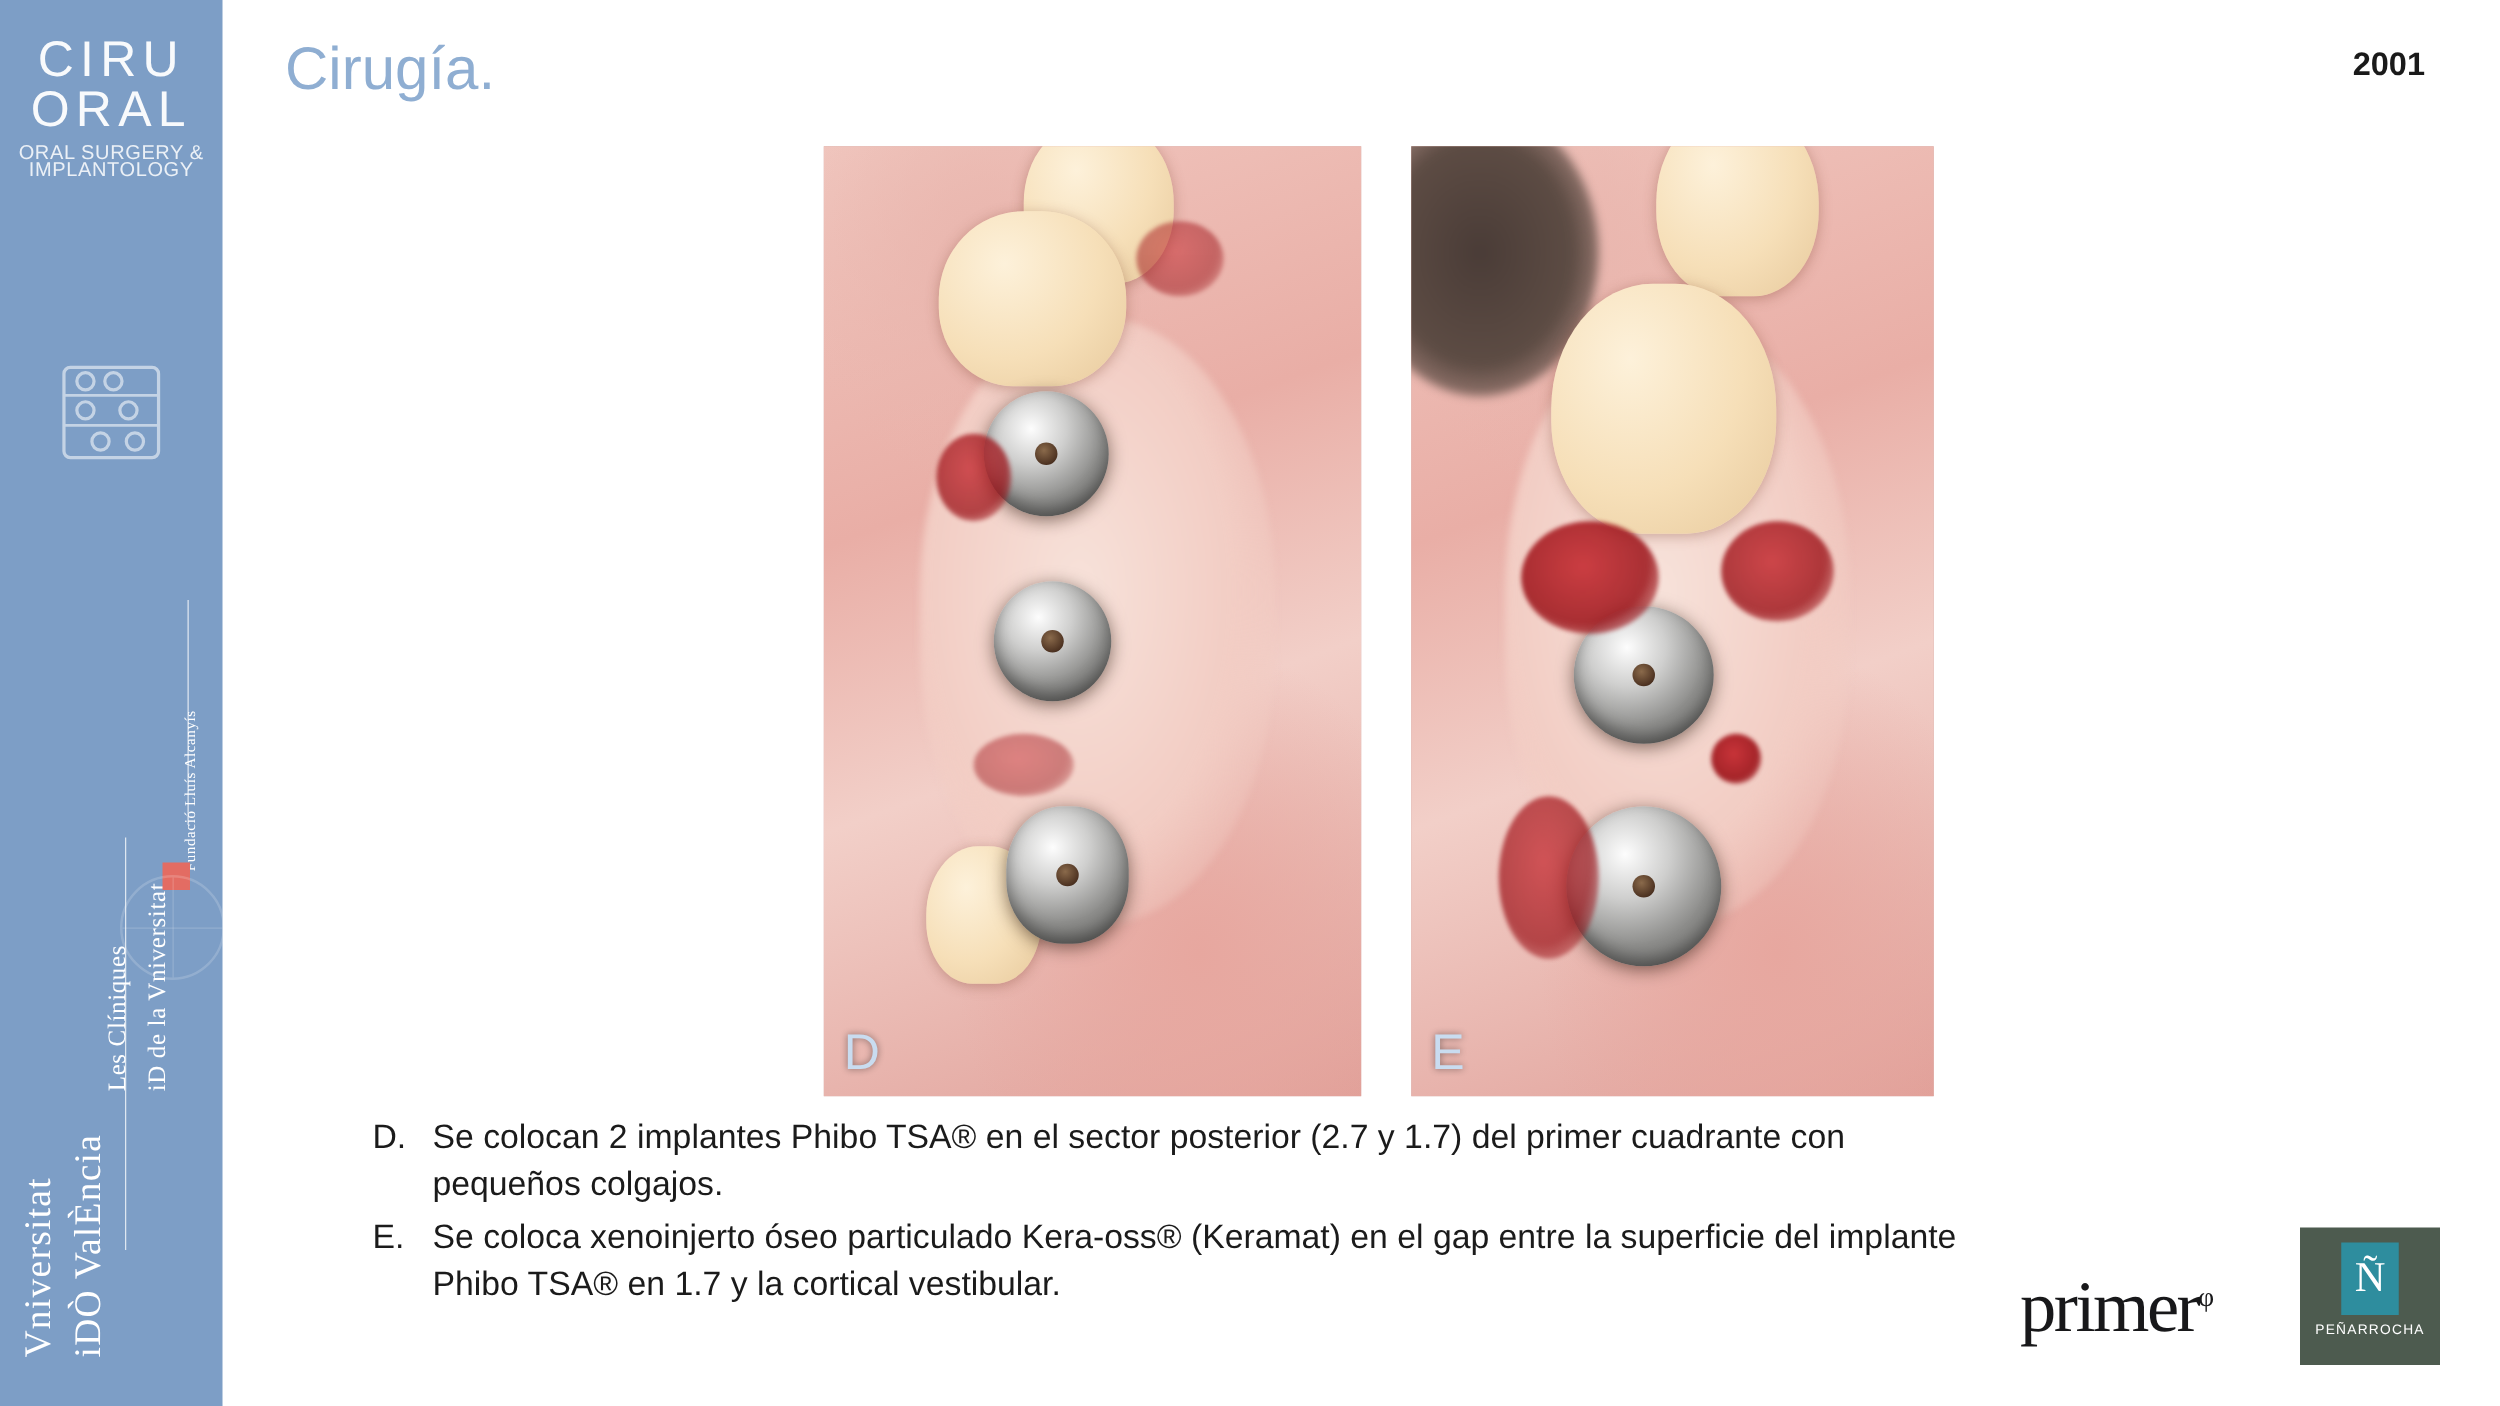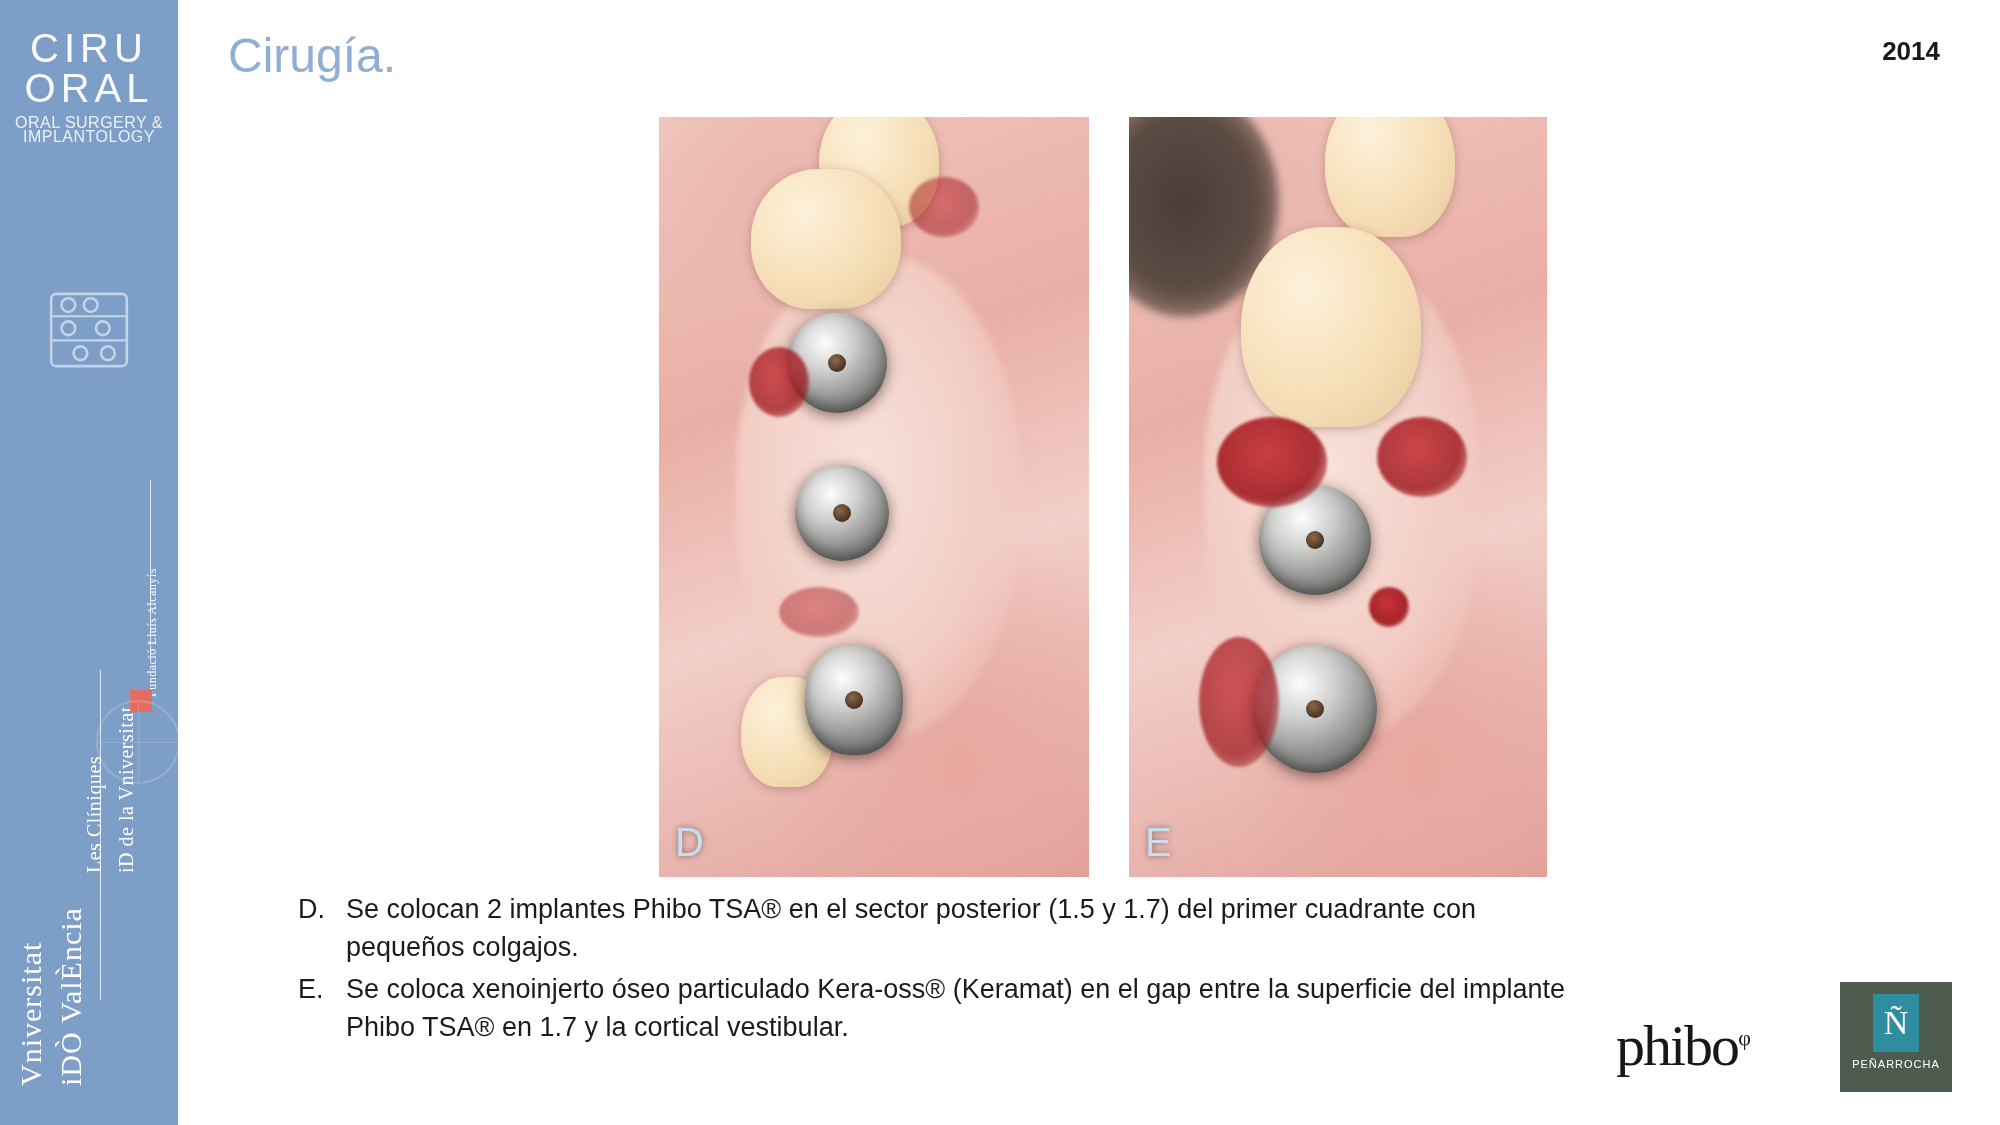--- a/index.html
+++ b/index.html
@@ -337,21 +337,21 @@
     <div class="vert-divider" style="left:150px; top:60px; height:180px;"></div>
 
     <div class="vert vert-small" style="left:160px; top:262px;">Fundació Lluís Alcanyís</div>
   </div>
 
   <div class="logo-mark"></div>
   <div class="globe"></div>
 </div>
 
 <div class="slide-title">Cirugía.</div>
-<div class="year">2014</div>
+<div class="year">2001</div>
 
 <div class="photo" id="photo-d">
   <div class="gum"></div>
   <div class="gum-pale"></div>
 
   <div class="tooth" style="left:160px; top:-20px; width:120px; height:130px;"></div>
   <div class="tooth" style="left:92px; top:52px; width:150px; height:140px;"></div>
   <div class="tooth" style="left:82px; top:560px; width:92px; height:110px;"></div>
 
   <div class="implant" style="left:128px; top:196px; width:100px; height:100px;">
@@ -391,28 +391,28 @@
   <div class="blood" style="left:248px; top:300px; width:90px; height:80px; opacity:0.8;"></div>
   <div class="blood" style="left:240px; top:470px; width:40px; height:40px; opacity:0.9;"></div>
   <div class="blood" style="left:70px; top:520px; width:80px; height:130px; opacity:0.7;"></div>
 
   <div class="photo-label">E</div>
 </div>
 
 <div class="caption">
   <div class="caption-row">
     <div class="caption-key">D.</div>
-    <div class="caption-text">Se colocan 2 implantes Phibo TSA® en el sector posterior (1.5 y 1.7) del primer cuadrante con pequeños colgajos.</div>
+    <div class="caption-text">Se colocan 2 implantes Phibo TSA® en el sector posterior (2.7 y 1.7) del primer cuadrante con pequeños colgajos.</div>
   </div>
   <div class="caption-row">
     <div class="caption-key">E.</div>
     <div class="caption-text">Se coloca xenoinjerto óseo particulado Kera-oss® (Keramat) en el gap entre la superficie del implante Phibo TSA® en 1.7 y la cortical vestibular.</div>
   </div>
 </div>
 
 <div class="phibo">
-  <span>phibo</span><sup>φ</sup>
+  <span>primer</span><sup>φ</sup>
 </div>
 
 <div class="penarrocha">
   <div class="n-mark">Ñ</div>
   <div class="pname">PEÑARROCHA</div>
 </div>
 
 </body></html>

